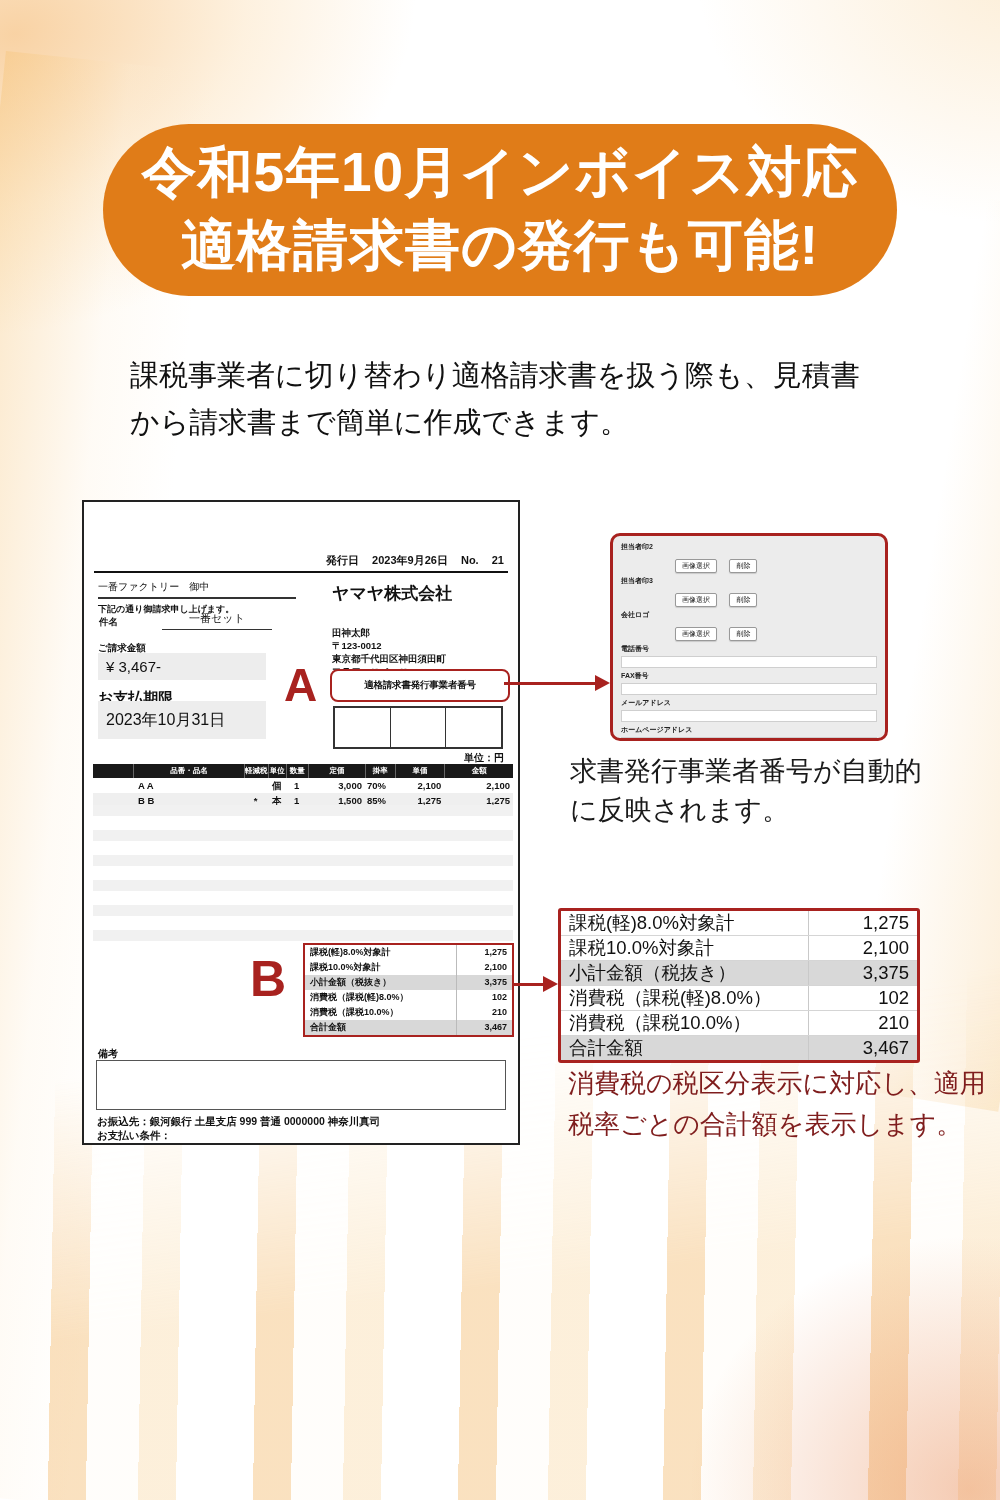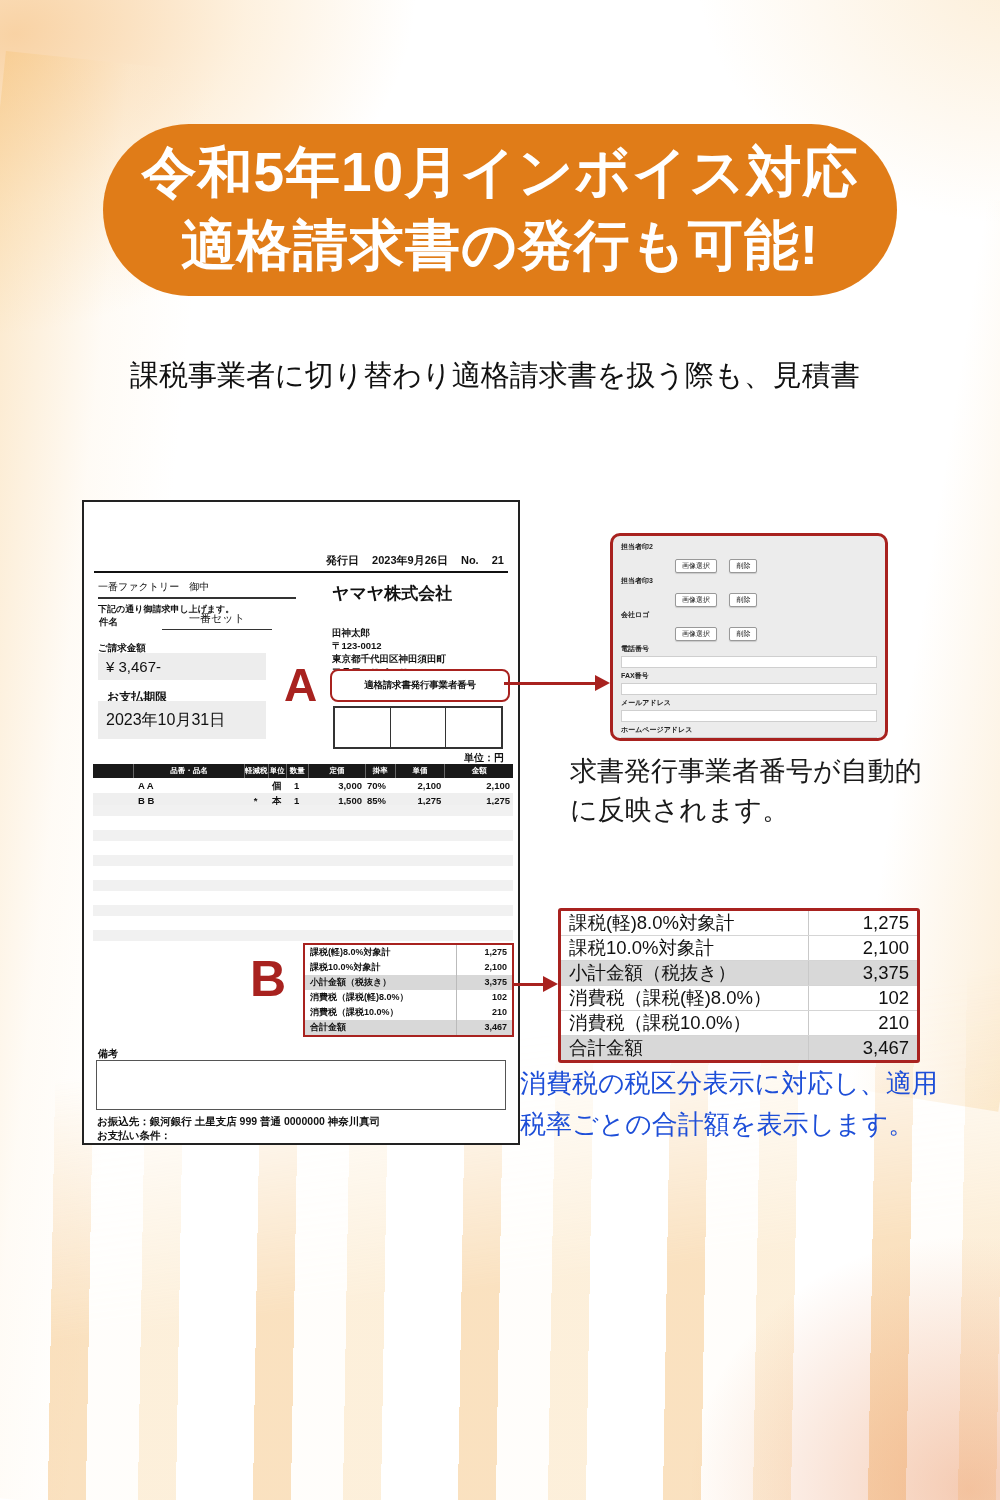--- a/index.html
+++ b/index.html
@@ -22,37 +22,37 @@
        mask-image:linear-gradient(to bottom, rgba(0,0,0,0) 0%, #000 45%);}
   .bg5{right:-50px;bottom:-40px;width:400px;height:340px;
        background:radial-gradient(ellipse at 80% 85%, rgba(228,120,60,0.38), rgba(255,255,255,0) 62%);}
   
   .banner{position:absolute;left:103px;top:124px;width:794px;height:172px;background:#E07C18;
           border-radius:86px;color:#fff;text-align:center;font-weight:bold;font-size:55px;
           line-height:73px;padding-top:12px;box-sizing:border-box;letter-spacing:1px;}
   
   .intro{position:absolute;left:130px;top:352px;font-size:29px;line-height:47px;color:#111;}
   .callout-a{position:absolute;left:570px;top:752px;font-size:27px;line-height:39px;color:#1a1a1a;}
-  .callout-b{position:absolute;left:520px;top:1063px;font-size:26px;line-height:41px;color:#1d4ed8;}
+  .callout-b{position:absolute;left:568px;top:1063px;font-size:26px;line-height:41px;color:#7f1d1d;}
   .outro{position:absolute;left:150px;top:1228px;font-size:30px;line-height:50px;color:#111;}
   
   .invoice{position:absolute;left:82px;top:500px;width:438px;height:645px;background:#fff;
            border:2px solid #222;box-sizing:border-box;}
   .invoice *{box-sizing:border-box;}
   .inv-title{position:absolute;top:10px;left:0;right:0;text-align:center;font-size:27px;font-weight:bold;letter-spacing:7px;}
   .inv-issue{position:absolute;top:51px;right:14px;font-size:11px;font-weight:bold;}
   .inv-issue span{margin-left:10px;}
   .inv-rule{position:absolute;top:69px;left:10px;right:10px;height:2px;background:#111;}
   .inv-client{position:absolute;top:78px;left:14px;width:198px;font-size:10px;border-bottom:2px solid #333;padding-bottom:3px;}
   .inv-greeting{position:absolute;top:101px;left:14px;font-size:9px;font-weight:bold;}
   .inv-subject-label{position:absolute;top:114px;left:15px;font-size:9.5px;font-weight:bold;}
   .inv-subject-value{position:absolute;top:109px;left:78px;width:110px;font-size:11px;border-bottom:1.5px solid #333;padding-bottom:3px;text-align:center;}
   .inv-amount-label{position:absolute;top:140px;left:14px;font-size:9.5px;font-weight:bold;}
   .inv-amount-box{position:absolute;top:151px;left:14px;width:168px;height:27px;background:#EDEDED;font-size:15px;line-height:27px;padding-left:8px;}
-  .inv-due-label{position:absolute;top:187px;left:14px;font-size:12px;font-weight:bold;margin-left:9px;}
+  .inv-due-label{position:absolute;top:187px;left:14px;font-size:15px;font-weight:bold;}
   .inv-due-box{position:absolute;top:199px;left:14px;width:168px;height:38px;background:#EDEDED;font-size:16px;line-height:38px;padding-left:8px;}
   .inv-company{position:absolute;top:80px;left:248px;font-size:17px;font-weight:bold;}
   .inv-address{position:absolute;top:124px;left:248px;font-size:9.5px;line-height:13px;font-weight:bold;}
   .marker{position:absolute;color:#A8221F;font-weight:900;}
   .inv-marker-a{top:156px;left:200px;font-size:46px;}
   .inv-marker-b{top:448px;left:166px;font-size:50px;}
   .inv-reg-box{position:absolute;top:167px;left:246px;width:180px;height:33px;border:2.5px solid #A8221F;border-radius:8px;
                font-size:9.5px;line-height:28px;text-align:center;font-weight:bold;letter-spacing:-0.2px;background:#fff;}
   .inv-stamp{position:absolute;top:204px;left:249px;width:170px;height:43px;border:2px solid #333;display:flex;background:#fff;}
   .inv-stamp div{flex:1;border-left:1.5px solid #333;}
@@ -118,20 +118,21 @@
   <div class="bg bg3"></div>
   <div class="bg bg5"></div>
 
   <div class="banner">
     <div>令和5年10月インボイス対応</div>
     <div>適格請求書の発行も可能!</div>
   </div>
 
   <div class="intro">
     <div>課税事業者に切り替わり適格請求書を扱う際も、見積書</div>
+    <div>から請求書まで簡単に作成できます。</div>
   </div>
 
   <div class="invoice">
     <div class="inv-issue">
       <span>発行日</span>
       <span>2023年9月26日</span>
       <span>No.</span>
       <span>21</span>
     </div>
     <div class="inv-rule"></div>

